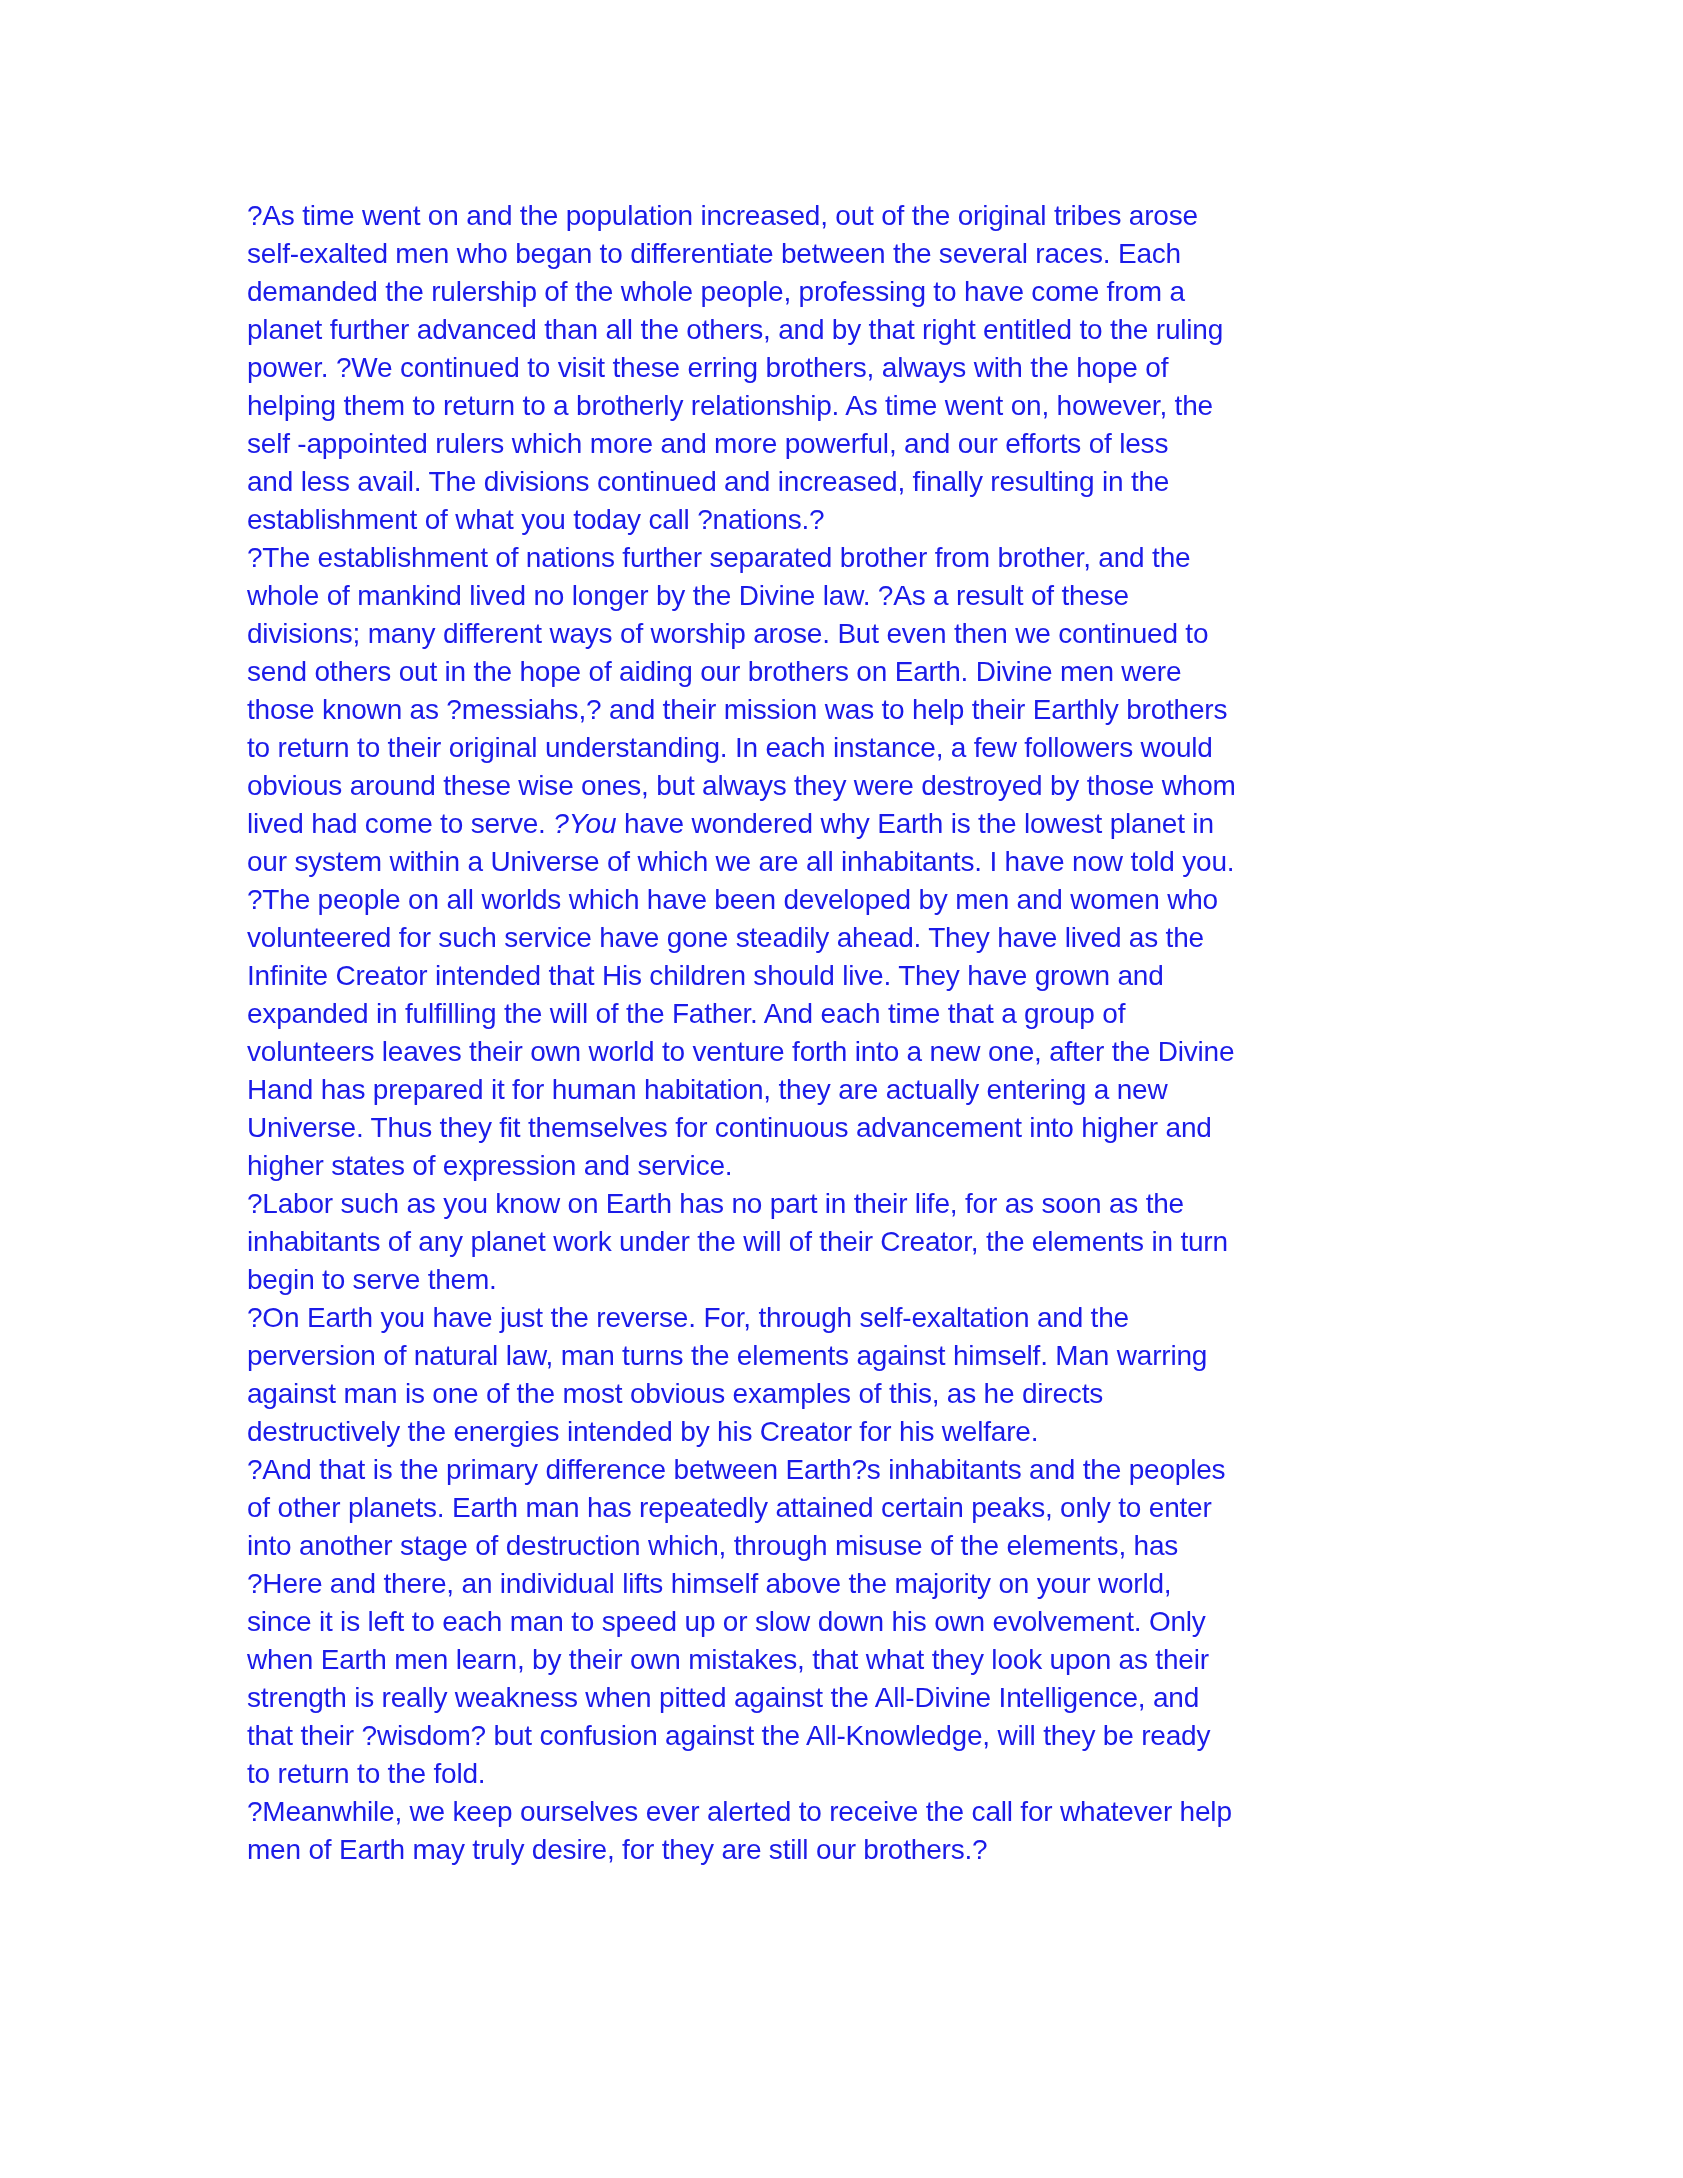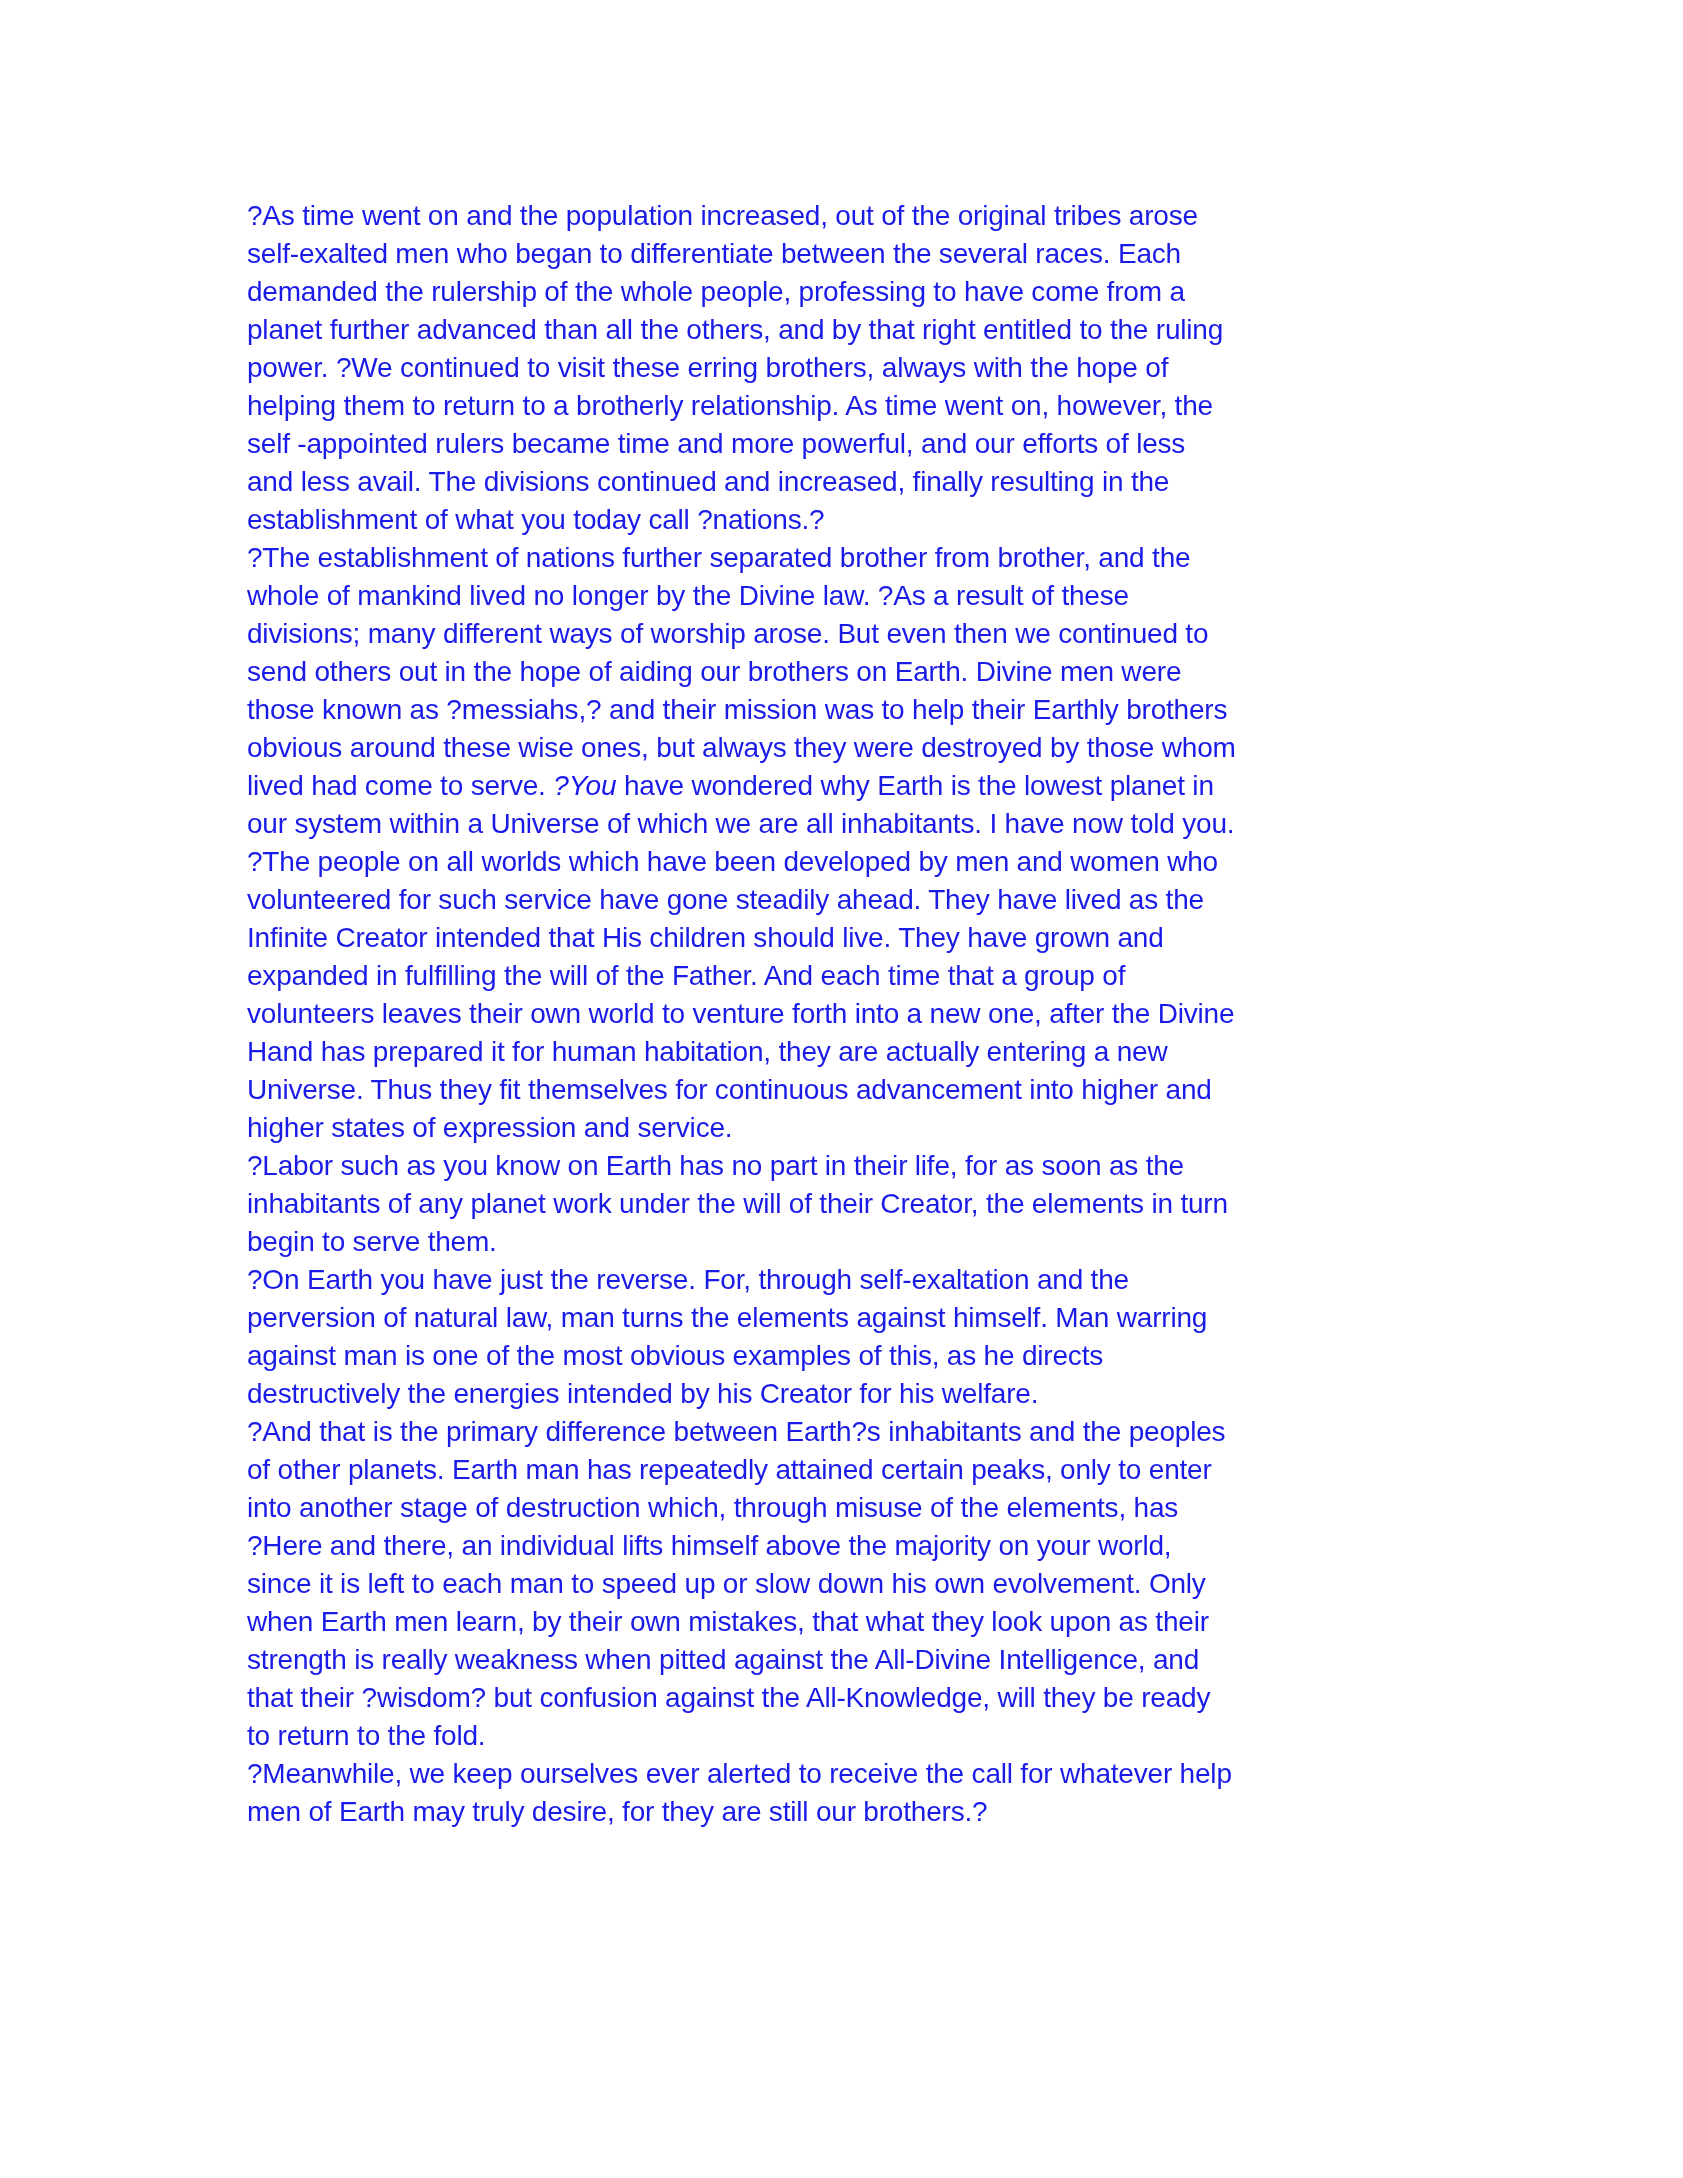--- a/index.html
+++ b/index.html
@@ -45,28 +45,29 @@
 <body>
 
 <div class="page">
   <div class="text-block">
       <div class="line"><span>?As time went on and the population increased, out of the original tribes arose</span></div>
       <div class="line"><span>self-exalted men who began to differentiate between the several races. Each</span></div>
       <div class="line"><span>demanded the rulership of the whole people, professing to have come from a</span></div>
       <div class="line"><span>planet further advanced than all the others, and by that right entitled to the ruling</span></div>
       <div class="line"><span>power. ?We continued to visit these erring brothers, always with the hope of</span></div>
       <div class="line"><span>helping them to return to a brotherly relationship. As time went on, however, the</span></div>
-      <div class="line"><span>self -appointed rulers became time and more powerful, and our efforts of less</span></div>
+      <div class="line"><span>self -appointed rulers which more and more powerful, and our efforts of less</span></div>
       <div class="line"><span>and less avail. The divisions continued and increased, finally resulting in the</span></div>
       <div class="line"><span>establishment of what you today call ?nations.?</span></div>
       <div class="line"><span>?The establishment of nations further separated brother from brother, and the</span></div>
       <div class="line"><span>whole of mankind lived no longer by the Divine law. ?As a result of these</span></div>
       <div class="line"><span>divisions; many different ways of worship arose. But even then we continued to</span></div>
       <div class="line"><span>send others out in the hope of aiding our brothers on Earth. Divine men were</span></div>
       <div class="line"><span>those known as ?messiahs,? and their mission was to help their Earthly brothers</span></div>
+      <div class="line"><span>to return to their original understanding. In each instance, a few followers would</span></div>
       <div class="line"><span>obvious around these wise ones, but always they were destroyed by those whom</span></div>
       <div class="line"><span>lived had come to serve. </span><span class="italic">?You</span><span> have wondered why Earth is the lowest planet in</span></div>
       <div class="line"><span>our system within a Universe of which we are all inhabitants. I have now told you.</span></div>
       <div class="line"><span>?The people on all worlds which have been developed by men and women who</span></div>
       <div class="line"><span>volunteered for such service have gone steadily ahead. They have lived as the</span></div>
       <div class="line"><span>Infinite Creator intended that His children should live. They have grown and</span></div>
       <div class="line"><span>expanded in fulfilling the will of the Father. And each time that a group of</span></div>
       <div class="line"><span>volunteers leaves their own world to venture forth into a new one, after the Divine</span></div>
       <div class="line"><span>Hand has prepared it for human habitation, they are actually entering a new</span></div>
       <div class="line"><span>Universe. Thus they fit themselves for continuous advancement into higher and</span></div>

